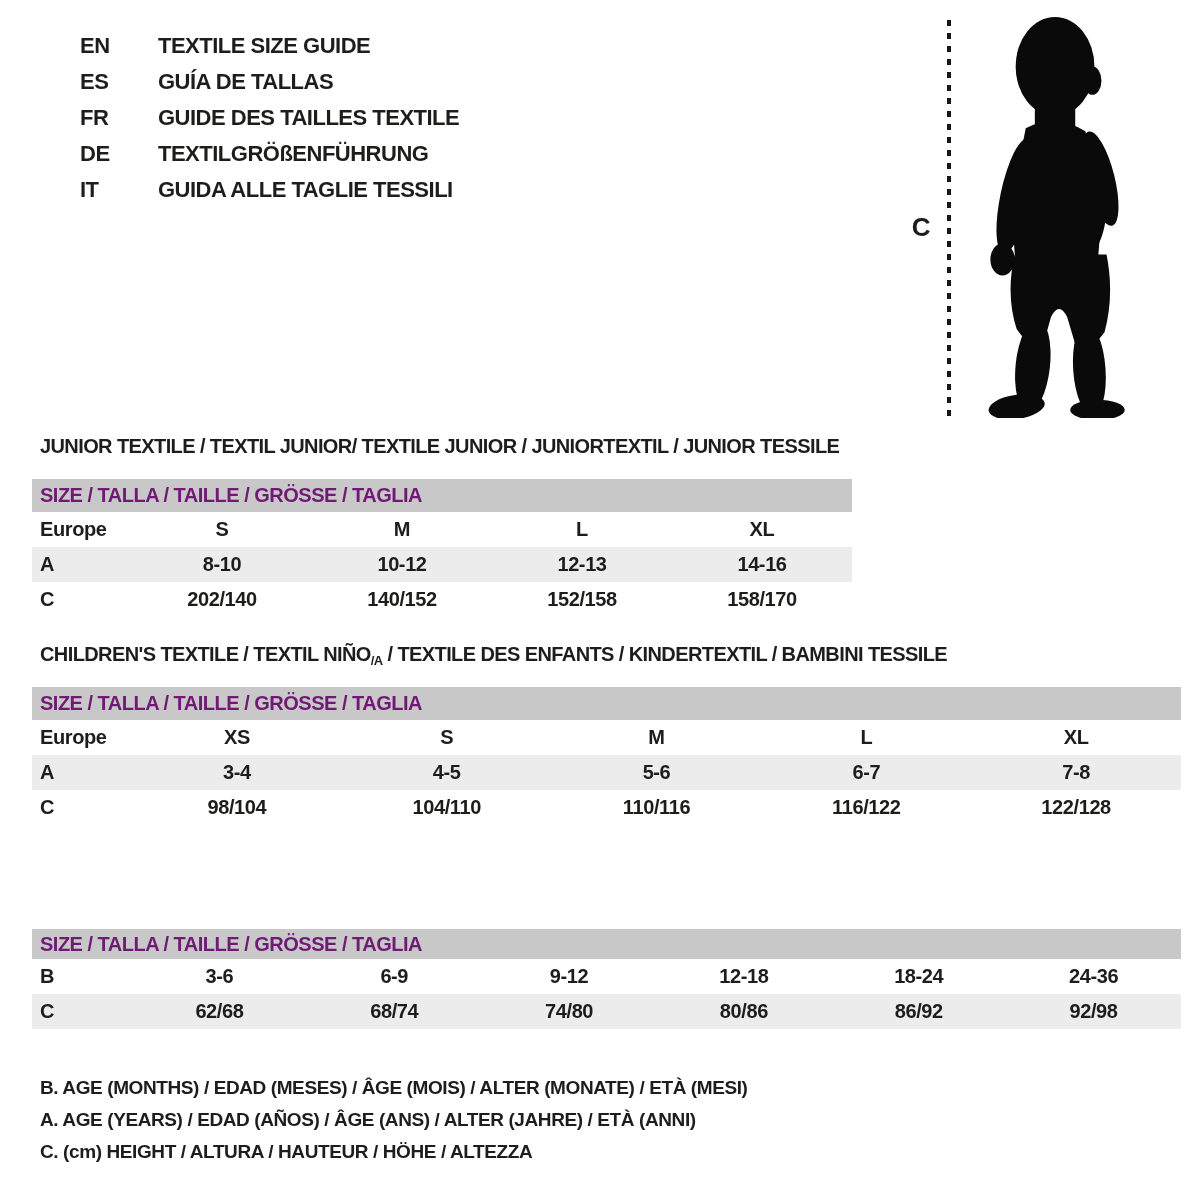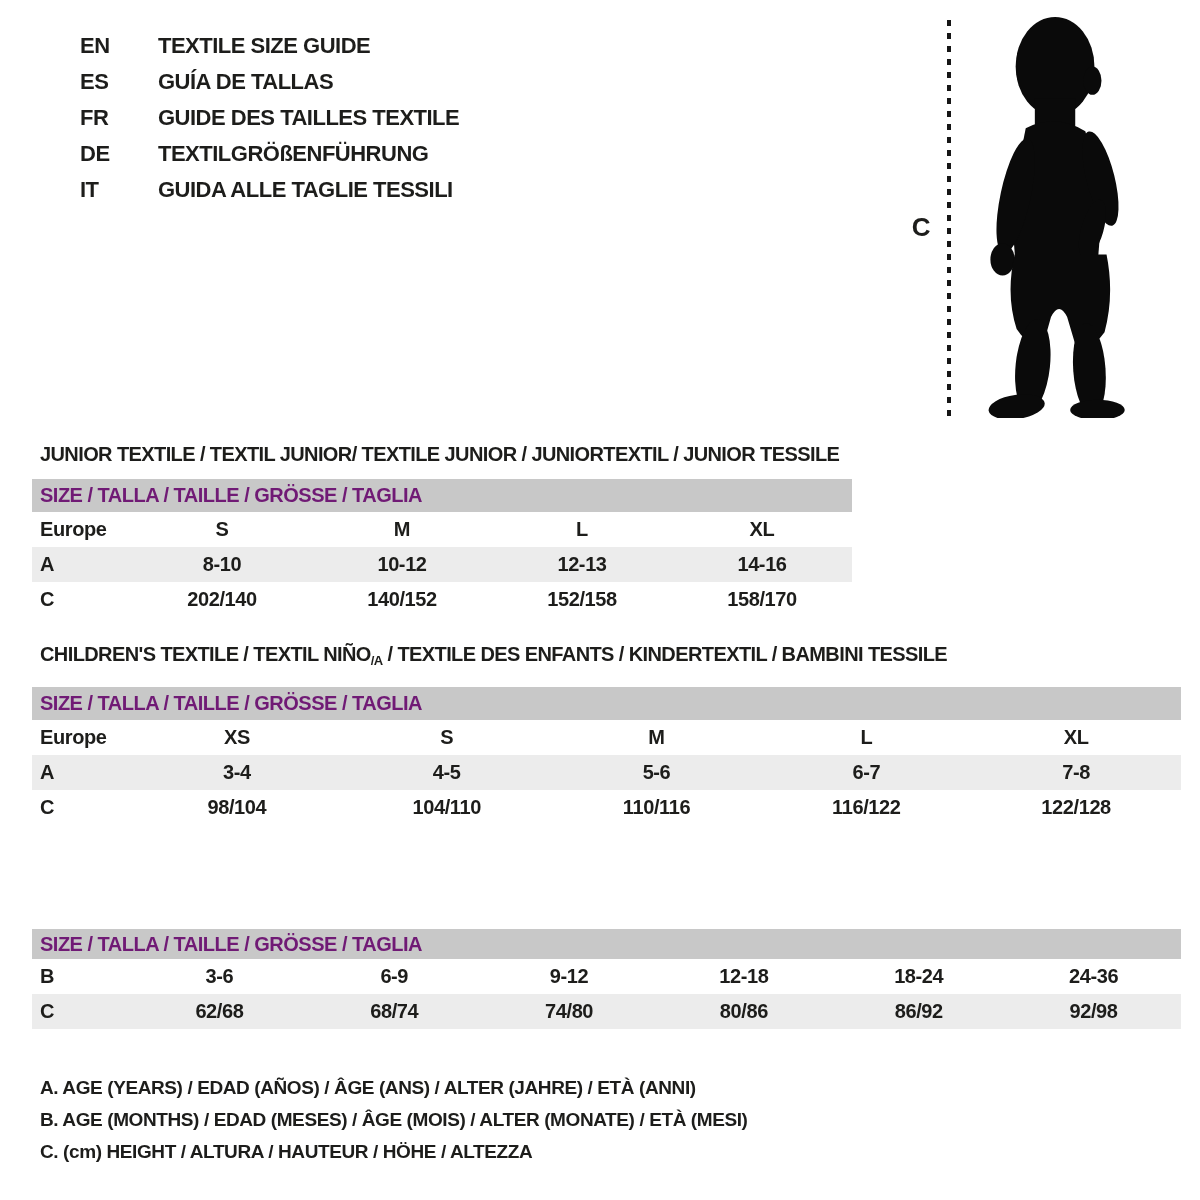--- a/index.html
+++ b/index.html
@@ -75,21 +75,21 @@
       <ellipse cx="129" cy="163" rx="14" ry="48" transform="rotate(-14 129 163)"></ellipse>
       <ellipse cx="121" cy="213" rx="11" ry="30" transform="rotate(16 121 213)"></ellipse>
       <path d="M44,238 Q35,278 46,312 Q58,331 73,325 L80,300 Q88,284 96,300 L104,327 Q121,333 133,315 Q143,278 135,238 Z"></path>
       <ellipse cx="62" cy="348" rx="17" ry="46" transform="rotate(6 62 348)"></ellipse>
       <ellipse cx="118" cy="352" rx="16" ry="46" transform="rotate(-4 118 352)"></ellipse>
       <ellipse cx="46" cy="389" rx="28" ry="12" transform="rotate(-8 46 389)"></ellipse>
       <ellipse cx="126" cy="392" rx="27" ry="10"></ellipse>
     </g>
   </svg>
 
-  <div class="sec-heading" style="top:435px;margin-top:8px;">JUNIOR TEXTILE / TEXTIL JUNIOR/ TEXTILE JUNIOR / JUNIORTEXTIL / JUNIOR TESSILE</div>
+  <div class="sec-heading" style="top:435px;">JUNIOR TEXTILE / TEXTIL JUNIOR/ TEXTILE JUNIOR / JUNIORTEXTIL / JUNIOR TESSILE</div>
   <div class="size-table" style="top:479px;width:820px;">
     <div class="t-header">SIZE / TALLA / TAILLE / GRÖSSE / TAGLIA</div>
     <div class="t-row">
       <span class="t-label">Europe</span>
       <span class="t-cell">S</span>
       <span class="t-cell">M</span>
       <span class="t-cell">L</span>
       <span class="t-cell">XL</span>
     </div>
     <div class="t-row shaded">
@@ -153,18 +153,18 @@
       <span class="t-cell">62/68</span>
       <span class="t-cell">68/74</span>
       <span class="t-cell">74/80</span>
       <span class="t-cell">80/86</span>
       <span class="t-cell">86/92</span>
       <span class="t-cell">92/98</span>
     </div>
   </div>
 
   <div class="legend">
+    <div>B. AGE (MONTHS) / EDAD (MESES) / ÂGE (MOIS) / ALTER (MONATE) / ETÀ (MESI)</div>
     <div>A. AGE (YEARS) / EDAD (AÑOS) / ÂGE (ANS) / ALTER (JAHRE) / ETÀ (ANNI)</div>
-    <div>B. AGE (MONTHS) / EDAD (MESES) / ÂGE (MOIS) / ALTER (MONATE) / ETÀ (MESI)</div>
     <div>C. (cm) HEIGHT / ALTURA / HAUTEUR / HÖHE / ALTEZZA</div>
   </div>
 
 </div>
 
 </body></html>

